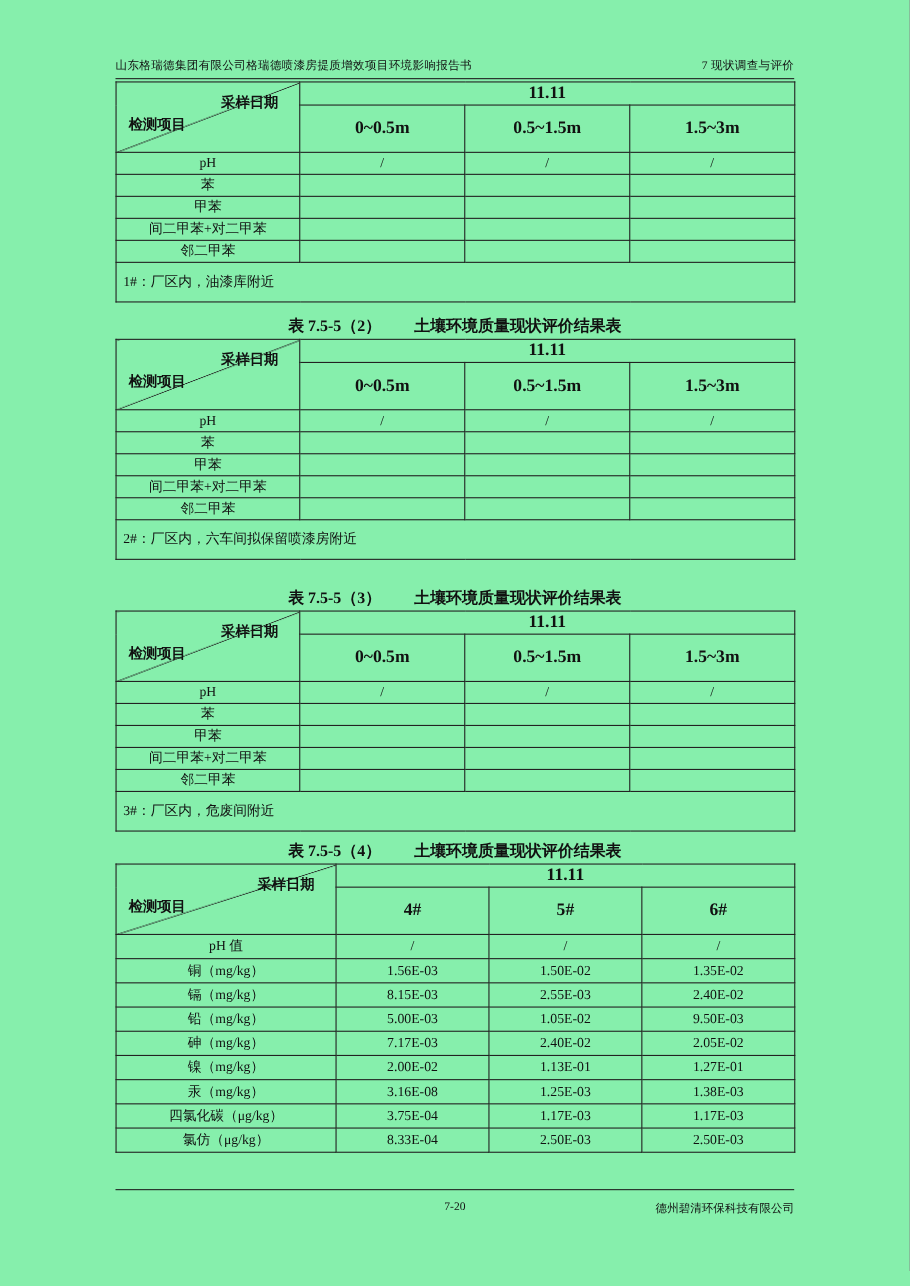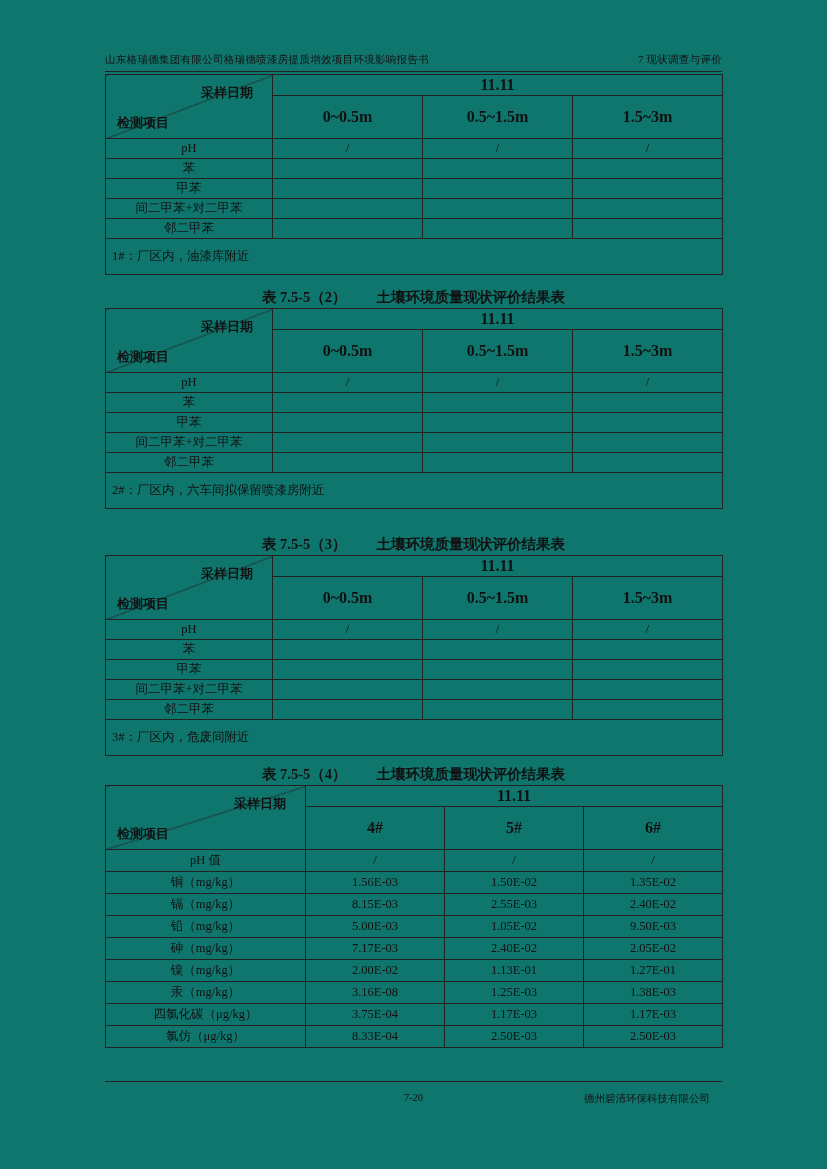--- a/index.html
+++ b/index.html
@@ -1,19 +1,19 @@
 <!DOCTYPE html>
 <html><head>
 <meta charset="utf-8">
 <style>
   * { margin:0; padding:0; box-sizing:border-box; }
   html,body { background:#888; }
   .page {
     position:relative; width:827px; height:1169px; margin:0 auto;
-    background:#0f766e; color:#111;
+    background:#86efac; color:#111;
     font-family:"Liberation Serif","DejaVu Serif",serif;
     overflow:hidden;
   }
   .content { position:absolute; left:105px; top:0; width:617px; }
 
   
   .doc-header {
     padding-top:53px; padding-bottom:4px;
     border-bottom:1px solid #222;
     display:flex; justify-content:space-between; align-items:flex-end;
@@ -42,34 +42,34 @@
   tbody.note td { text-align:left; padding-left:6px; height:36px; font-size:12.5px; }
 
   
   td.corner {
     position:relative; padding:0;
     background-image:linear-gradient(to bottom right,
       transparent calc(50% - 0.6px), #222 calc(50% - 0.1px),
       #222 calc(50% + 0.1px), transparent calc(50% + 0.6px));
   }
   td.corner .corner-top    { position:absolute; top:9px;  right:19px; font-weight:bold; font-size:13px; }
-  td.corner .corner-bottom { position:absolute; bottom:6px; left:11px; font-weight:bold; font-size:13px; }
+  td.corner .corner-bottom { position:absolute; bottom:16px; left:11px; font-weight:bold; font-size:13px; }
 
   
   .t13 col.c0 { width:167px; } .t13 col.cN { width:150px; }
   .t4  col.c0 { width:200px; } .t4  col.cN { width:139px; }
 
   
   .doc-footer {
     position:absolute; left:105px; top:1081px; width:617px;
     border-top:1px solid #222;
   }
   .doc-footer .line { position:relative; margin-top:10px; font-size:10.5px; height:14px; }
   .doc-footer .pagenum { display:block; text-align:center; }
-  .doc-footer .company { position:absolute; right:12px; top:0; }
+  .doc-footer .company { position:absolute; right:0; top:0; }
 </style>
 </head>
 <body>
 
 <div class="page">
   <div class="content">
 
     <div class="doc-header">
       <span>山东格瑞德集团有限公司格瑞德喷漆房提质增效项目环境影响报告书</span>
       <span>7 现状调查与评价</span>

